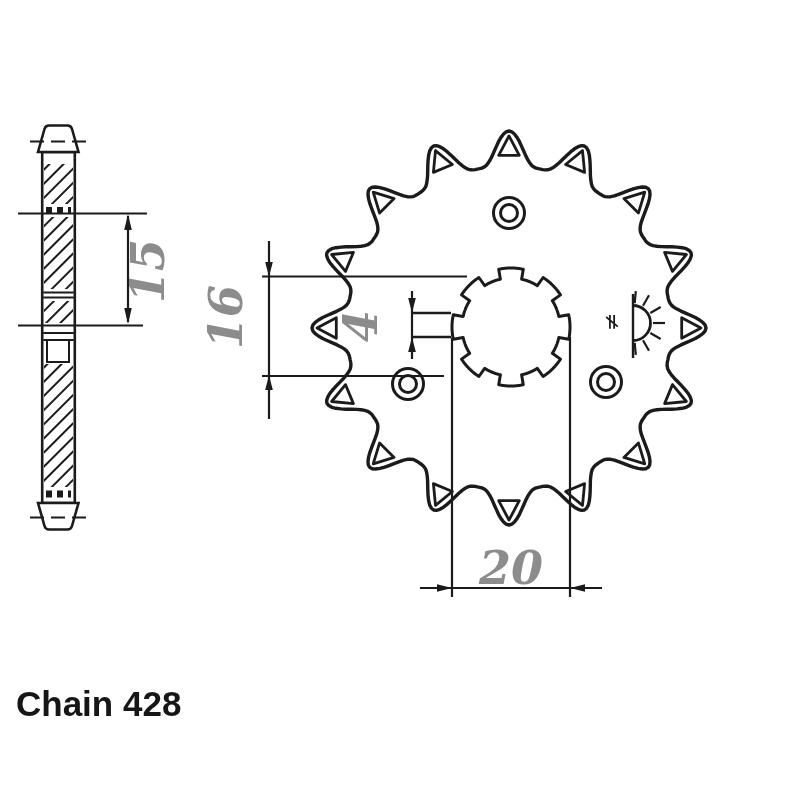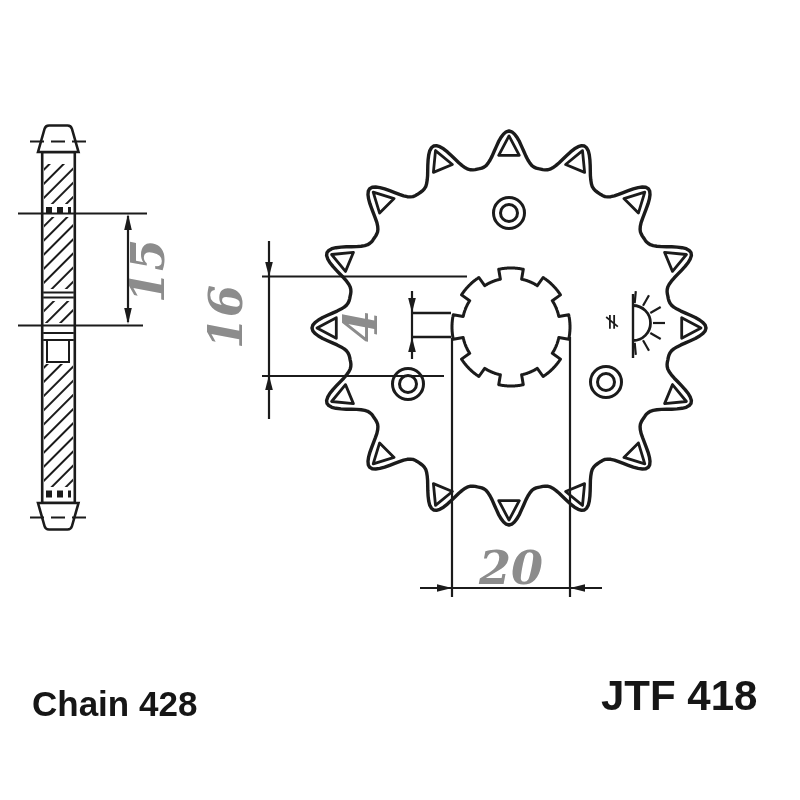--- a/index.html
+++ b/index.html
@@ -2,21 +2,21 @@
 <html><head>
 <meta charset="utf-8">
 <style>
   html,body{margin:0;padding:0;background:#fff;}
   .canvas{position:relative;width:800px;height:800px;background:#ffffff;overflow:hidden;
           font-family:"Liberation Sans",sans-serif;}
   svg{position:absolute;left:0;top:0;}
   .dim-text{font-family:"DejaVu Serif","Liberation Serif",serif;font-style:italic;font-weight:600;
             font-size:46px;fill:#8c8c8c;}
   .bottom-label{position:absolute;color:#161616;font-weight:bold;white-space:nowrap;}
-  .chain-label{left:32px;top:684px;font-size:35px;}
+  .chain-label{left:16px;top:684px;font-size:35px;}
   .part-label{left:601px;top:672px;font-size:42px;}
 </style>
 </head>
 <body>
 
 <div class="canvas">
   <svg width="800" height="800" viewBox="0 0 800 800">
     <defs>
       <pattern id="hatch" patternUnits="userSpaceOnUse" width="10" height="10" patternTransform="rotate(45)">
         <rect width="10" height="10" fill="#ffffff"></rect>
@@ -130,14 +130,13 @@
         <line x1="653" y1="323" x2="665" y2="323"></line>
         <line x1="650.3" y1="333" x2="660.7" y2="339"></line>
         <line x1="643" y1="340.3" x2="649" y2="350.7"></line>
         <line x1="634.7" y1="342.9" x2="635.8" y2="354.9"></line>
       </g>
       <text transform="translate(619,331) rotate(-90)" font-size="22" fill="#1b1b1b" stroke="none" font-family="DejaVu Sans, sans-serif">≠</text>
     </g>
   </svg>
 
   <div class="bottom-label chain-label">Chain 428</div>
-  <div class="bottom-label part-label">JTF 418</div>
 </div>
 
 </body></html>

